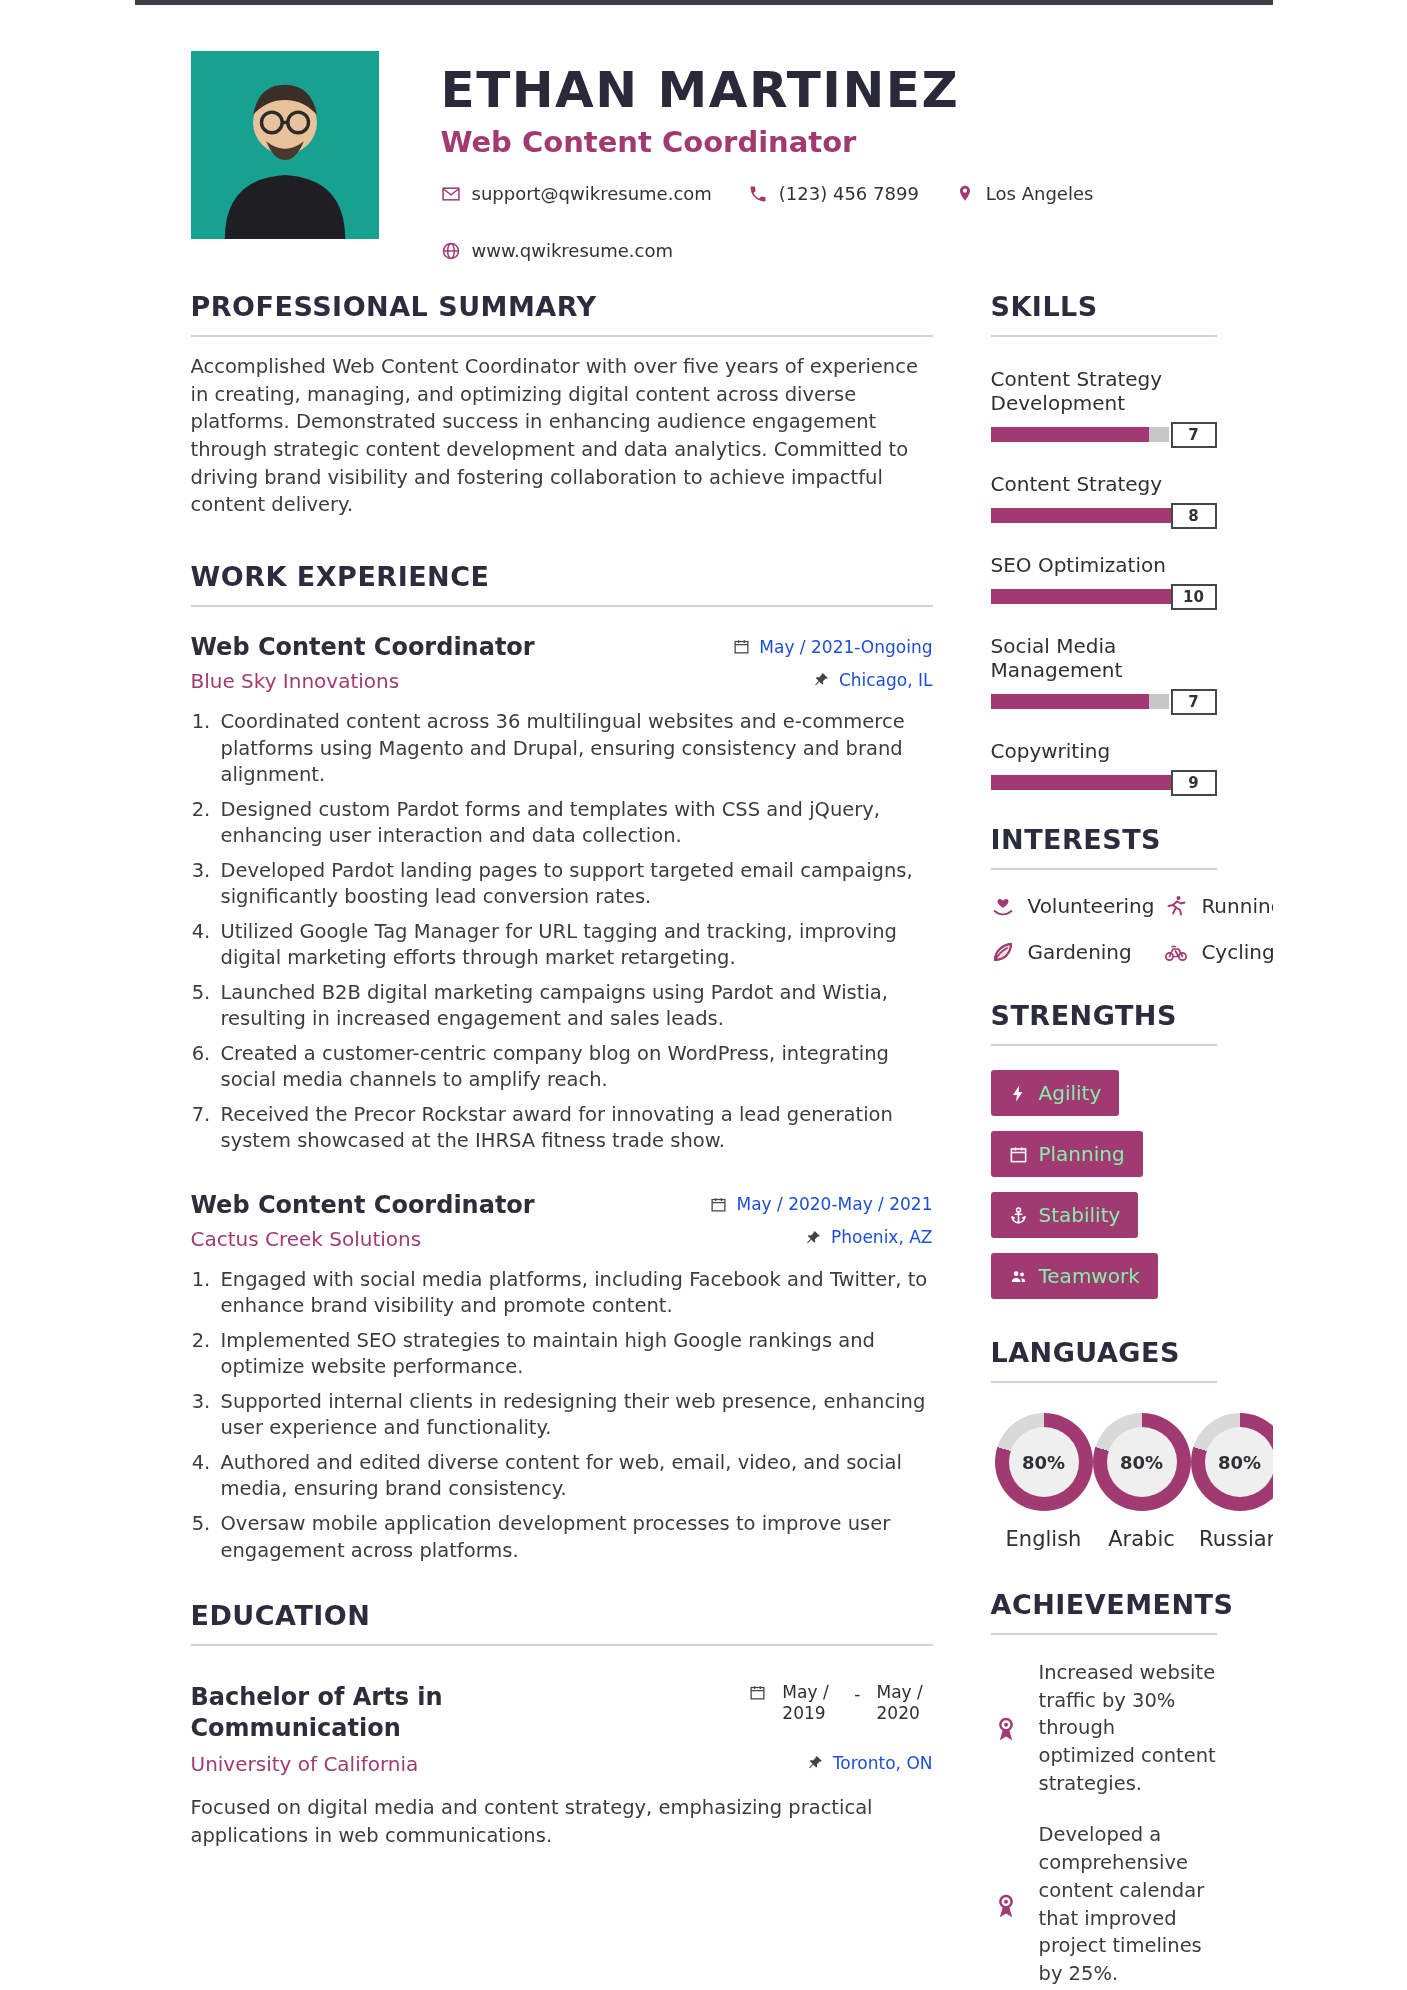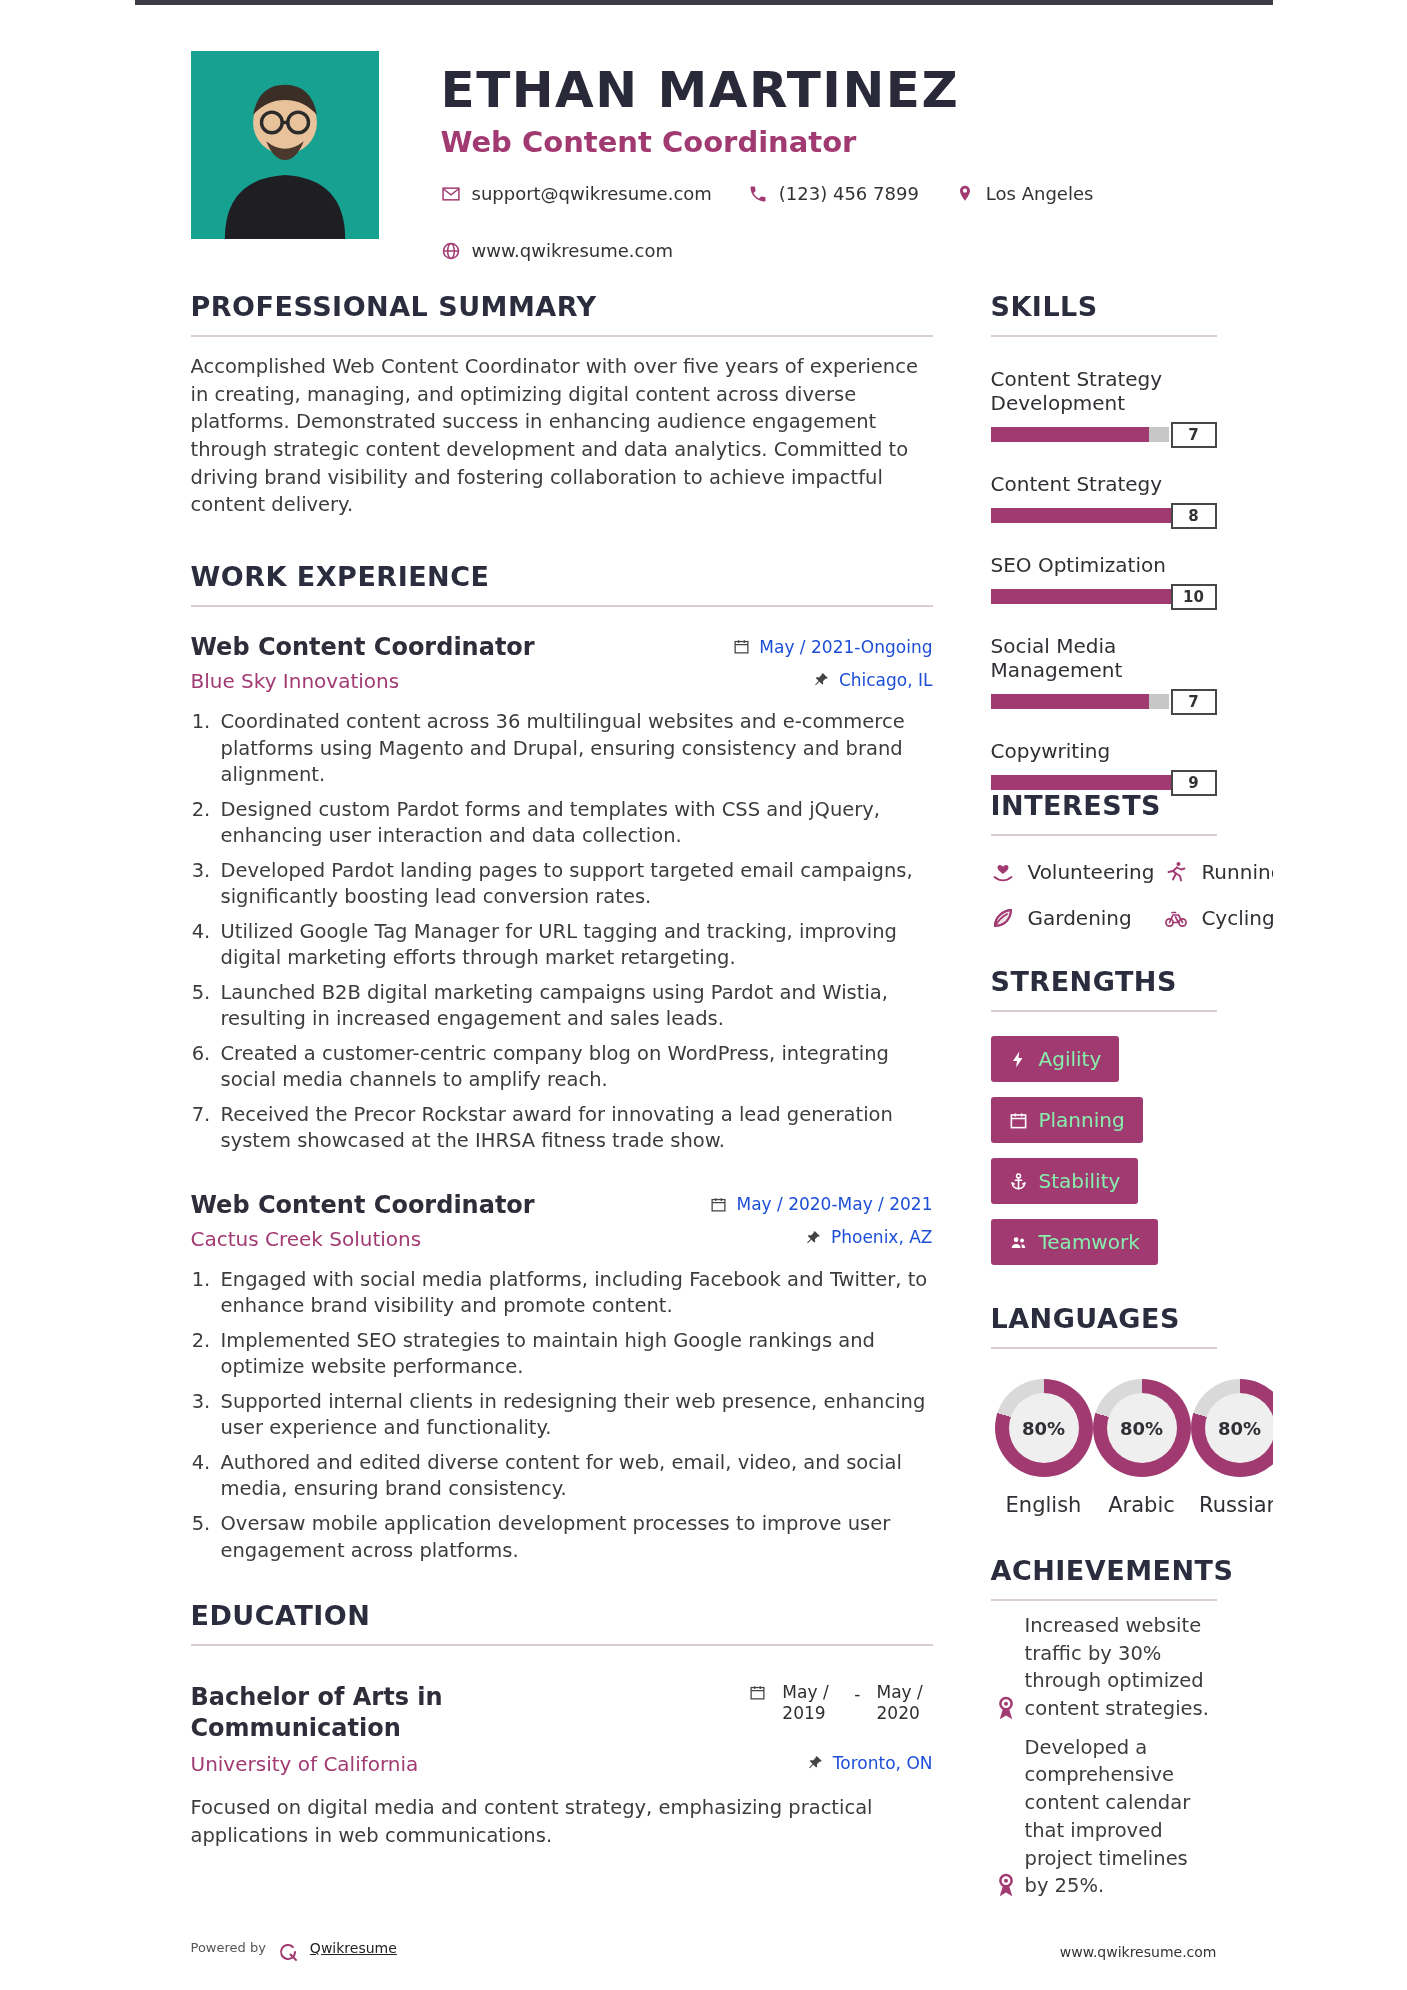--- a/index.html
+++ b/index.html
@@ -71,21 +71,21 @@
   .edu-head { display: flex; justify-content: space-between; align-items: flex-start; gap: 12px; }
   .degree { font-size: 24px; font-weight: 700; color: #2e2e3a; margin: 0; width: 360px; line-height: 1.3; }
   .edu-dates { display: flex; gap: 16px; align-items: flex-start; font-size: 17px; color: #2f2f2f; }
   .edu-dates .micon { margin-top: 2px; }
   .date-wrap { width: 56px; line-height: 1.25; }
   .date-dash { margin-top: 2px; }
   .edu-sub { display: flex; justify-content: space-between; align-items: baseline; margin-top: 8px; }
   .edu-desc { font-size: 19.5px; line-height: 1.42; margin: 18px 0 0; }
 
   
-  .skills { }
+  .skills { margin-bottom: 34px; }
   .skill { margin-top: 30px; }
   .skill-name { font-size: 20px; color: #2f2f34; margin-bottom: 12px; }
   .skill-bar {
     position: relative;
     height: 15px;
     background: repeating-linear-gradient(90deg, #c7c7c7 0, #c7c7c7 calc(10% - 3px), #ffffff calc(10% - 3px), #ffffff 10%);
   }
   .skill-fill { position: absolute; left: 0; top: 0; bottom: 0; background: #a23a72; }
   .skill-badge {
     position: absolute; right: 0; top: 50%; transform: translateY(-50%);
@@ -125,21 +125,21 @@
   }
   .donut-inner {
     width: 70px; height: 70px; border-radius: 50%;
     background: #efefef;
     display: flex; align-items: center; justify-content: center;
     font-size: 18px; font-weight: 700; color: #2f2f34;
   }
   .lang-name { margin-top: 16px; font-size: 21px; color: #2f2f34; }
 
   
-  .ach-item { display: flex; gap: 4px; align-items: flex-end; margin-top: 11px; }
+  .ach-item { display: flex; gap: 18px; align-items: center; margin-top: 24px; }
   .ach-item .aicon { width: 30px; height: 30px; color: #a23a72; flex: 0 0 30px; margin-top: 2px; }
   .aicon svg { width: 100%; height: 100%; display: block; }
   .ach-text { font-size: 19.5px; line-height: 1.42; color: #3c3c3c; }
 
   
   .footer {
     position: absolute; left: 56px; right: 56px; bottom: 26px;
     display: flex; justify-content: space-between; align-items: center;
   }
   .footer-left { display: flex; gap: 10px; }

